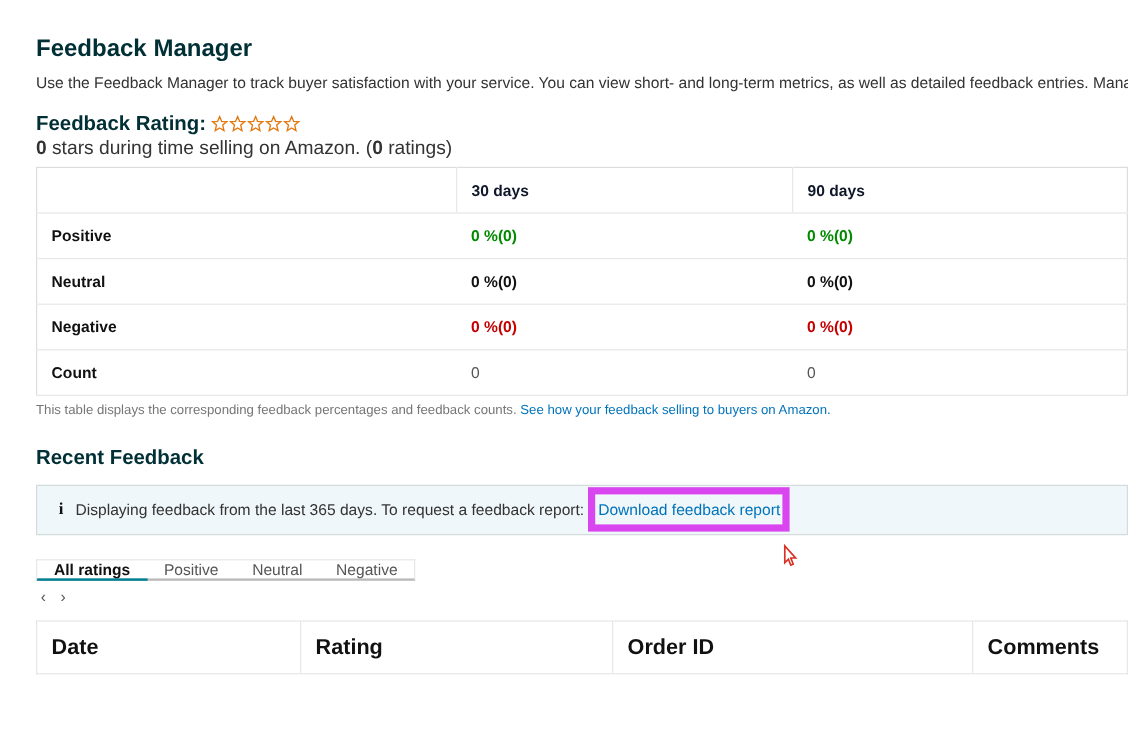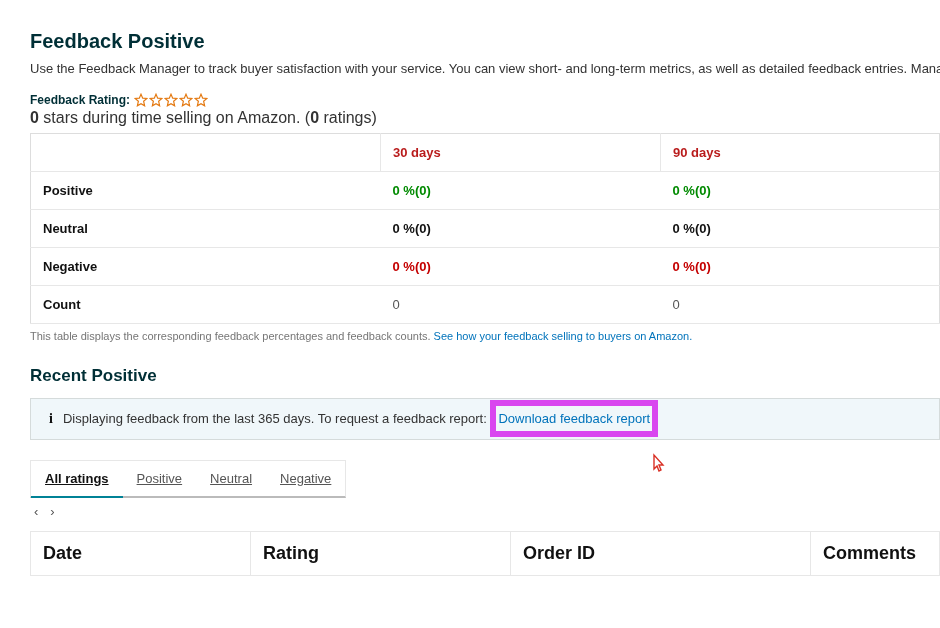--- a/index.html
+++ b/index.html
@@ -19,26 +19,26 @@
       margin-bottom: 6px;
     }
     .intro {
       font-size: 13px;
       color: #333;
       line-height: 1.5;
       margin-bottom: 14px;
       white-space: nowrap;
     }
     .rating-heading {
-      font-size: 12px;
+      font-size: 17px;
       font-weight: bold;
       color: #002f36;
       margin-bottom: 2px;
       display: flex;
-      align-items: flex-end;
+      align-items: center;
     }
     .stars {
       margin-left: 4px;
       display: inline-flex;
       gap: 1px;
     }
     .stars svg { width: 14px; height: 14px; }
     .rating-sub {
       font-size: 16px;
       color: #333;
@@ -52,21 +52,21 @@
       font-size: 13px;
     }
     .feedback-table th, .feedback-table td {
       text-align: left;
       padding: 11px 12px;
       border-bottom: 1px solid #e7e7e7;
     }
     .feedback-table th {
       background: #fff;
       font-weight: bold;
-      color: #b91c1c;
+      color: #0f172a;
       border-left: 1px solid #e7e7e7;
     }
     .feedback-table th:first-child { border-left: none; }
     .feedback-table td.row-label { font-weight: bold; color: #111; }
     .green { color: #008a00; font-weight: bold; }
     .dark { color: #111; font-weight: bold; }
     .red { color: #c40000; font-weight: bold; }
     .count-val { color: #555; }
     .table-caption {
       font-size: 11px;
@@ -114,25 +114,24 @@
     .tabs-wrap {
       border: 1px solid #e7e7e7;
       border-bottom: 2px solid #bbb;
       display: inline-block;
       padding: 0;
     }
     .tabs {
       display: flex;
     }
     .tab {
-      padding: 10px 14px;
+      padding: 0 14px;
       font-size: 13px;
       color: #555;
       cursor: pointer;
-      text-decoration: underline;
     }
     .tab.active {
       color: #111;
       font-weight: bold;
       border-bottom: 2px solid #008296;
       margin-bottom: -2px;
     }
     .pager {
       margin-top: 6px;
       margin-bottom: 12px;
@@ -158,21 +157,21 @@
     .recent-table th:first-child { border-left: none; }
     .col-date { width: 220px; }
     .col-rating { width: 260px; }
     .col-order { width: 300px; }
   </style>
 </head>
 <body>
 
 
 
-<h1 class="page-title">Feedback Positive</h1>
+<h1 class="page-title">Feedback Manager</h1>
 
 <p class="intro">
   <span>Use the Feedback Manager to track buyer satisfaction with your service. You can view short- and long-term metrics, as well as detailed feedback entries. Manage Orders section of Seller Central. </span>
 </p>
 
 <div class="rating-heading">
   <span>Feedback Rating:</span>
   <span class="stars">
     <svg viewBox="0 0 24 24" fill="none" stroke="#e47911" stroke-width="2">
         <path d="M12 2l2.9 6.9L22 9.3l-5.5 4.8L18.2 22 12 18.3 5.8 22l1.7-7.9L2 9.3l7.1-.4z"></path>
@@ -224,21 +223,21 @@
         <td><span class="count-val">0</span></td>
         <td><span class="count-val">0</span></td>
       </tr>
     </tbody>
 </table>
 
 <div class="table-caption">
   <span>This table displays the corresponding feedback percentages and feedback counts. </span><a href="#">See how your feedback selling to buyers on Amazon.</a>
 </div>
 
-<h2 class="section-title">Recent Positive</h2>
+<h2 class="section-title">Recent Feedback</h2>
 
 <div class="info-banner">
   <span class="info-icon">i</span>
   <span>
     <span>Displaying feedback from the last 365 days. To request a feedback report: </span><a href="#" class="download-link">Download feedback report</a>
   </span>
 </div>
 
 <svg class="cursor-icon" width="20" height="24" viewBox="0 0 20 24">
   <path d="M6 2 L6 16 L9 13 L11 18 L13 17 L11 12 L15 12 Z" fill="#fff" stroke="#d93025" stroke-width="1.4"></path>

